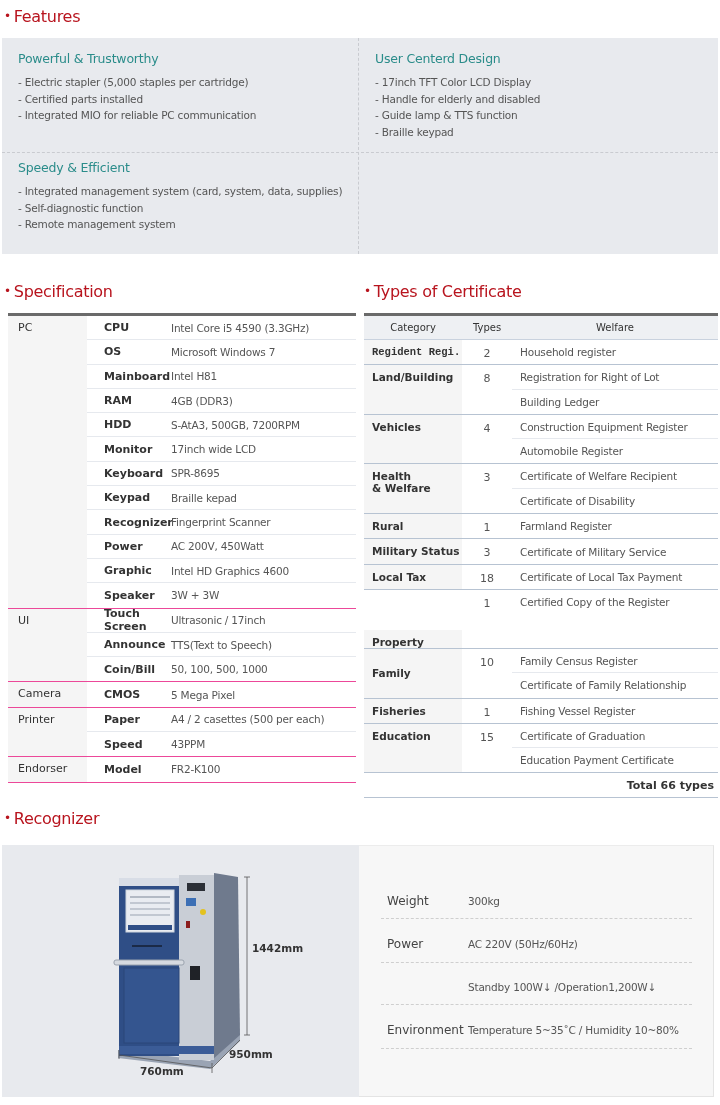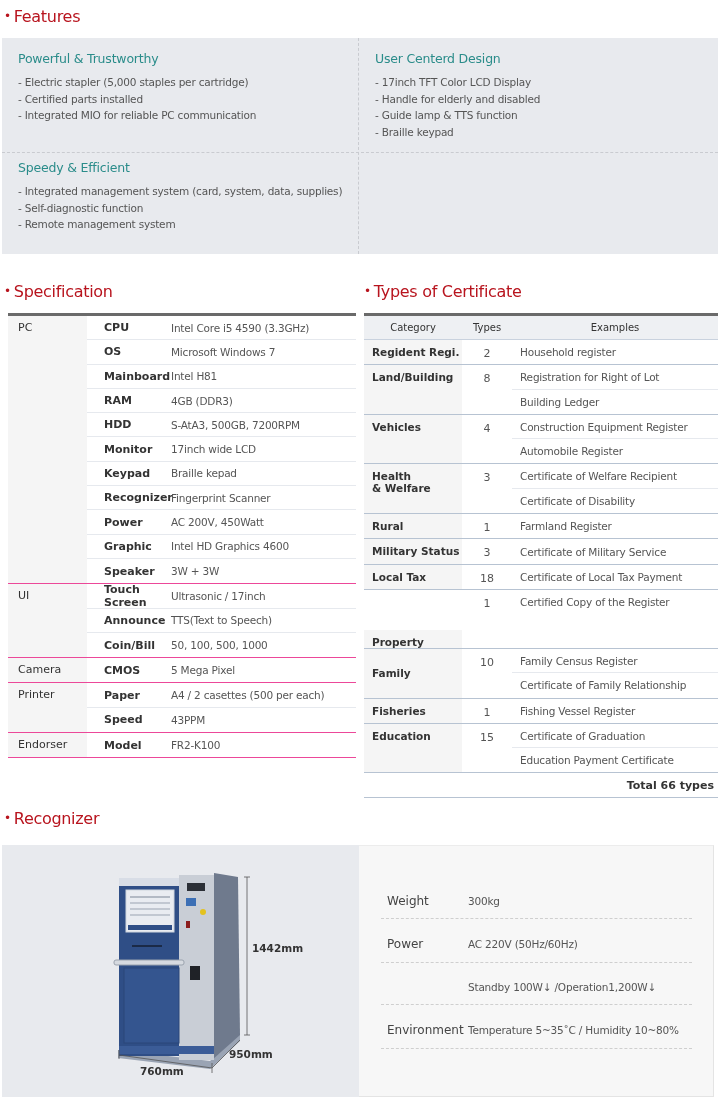--- a/index.html
+++ b/index.html
@@ -107,20 +107,24 @@
         </div>
         <div class="row">
           <div class="k">HDD</div>
           <div class="v">S-AtA3, 500GB, 7200RPM</div>
         </div>
         <div class="row">
           <div class="k">Monitor</div>
           <div class="v">17inch wide LCD</div>
         </div>
         <div class="row">
+          <div class="k">Keyboard</div>
+          <div class="v">SPR-8695</div>
+        </div>
+        <div class="row">
           <div class="k">Keypad</div>
           <div class="v">Braille kepad</div>
         </div>
         <div class="row">
           <div class="k">Recognizer</div>
           <div class="v">Fingerprint Scanner</div>
         </div>
         <div class="row">
           <div class="k">Power</div>
           <div class="v">AC 200V, 450Watt</div>
@@ -183,25 +187,25 @@
         </div>
       </div>
     </div>
   </div>
 
 <div class="sec-title" style="left:364px; top:282px;"><span class="dot">•</span><span>Types of Certificate</span></div>
 <div class="cert">
   <div class="head">
     <div class="hc">Category</div>
     <div class="ht">Types</div>
-    <div class="he">Examples</div>
+    <div class="he">Welfare</div>
   </div>
   <div id="cert-body">
       <div class="group">
-        <div class="cat" style="white-space: pre-line;">Regident Regi.</div>
+        <div class="cat" style="white-space: pre-line; font-family: Liberation Mono, monospace;">Regident Regi.</div>
         <div class="types">2</div>
         <div class="exs">
           <div class="ex">Household register</div>
         </div>
       </div>
       <div class="group">
         <div class="cat" style="white-space: pre-line;">Land/Building</div>
         <div class="types">8</div>
         <div class="exs">
           <div class="ex">Registration for Right of Lot</div>

